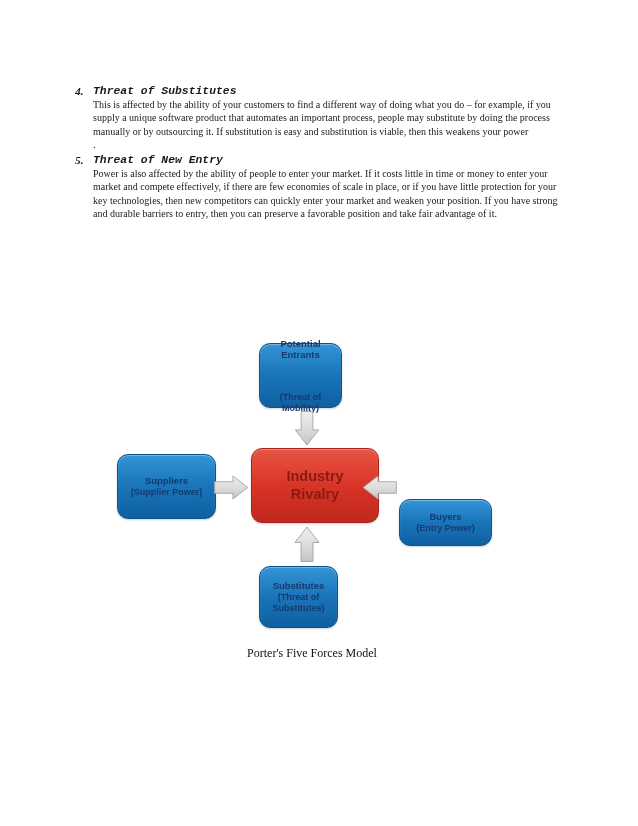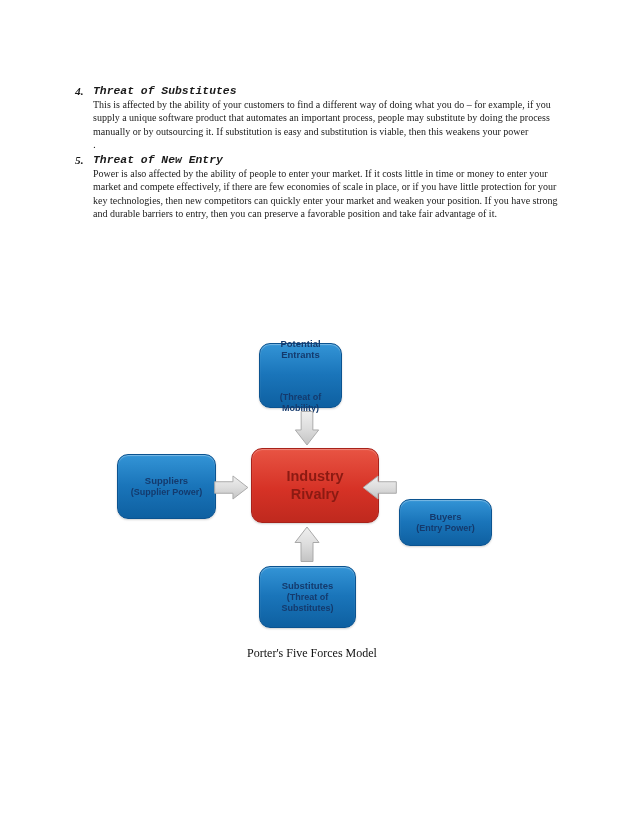--- a/index.html
+++ b/index.html
@@ -65,21 +65,21 @@
   }
   .node-title { font-weight: 700; font-size: 9.5px; line-height: 11.5px; }
   .node-sub   { font-weight: 600; font-size: 9px;   line-height: 11px; }
   .node-sub:empty { display: none; }
   .node-red .node-title { font-size: 14.5px; line-height: 17.5px; }
 
   .node-top         { left: 259px; top: 13px;  width: 83px;  height: 65px; gap: 31px; }
   .node-suppliers   { left: 117px; top: 124px; width: 99px;  height: 65px; }
   .node-center      { left: 251px; top: 118px; width: 128px; height: 75px; }
   .node-buyers      { left: 399px; top: 124px; width: 93px;  height: 47px; margin-top: 45px; }
-  .node-substitutes { left: 259px; top: 236px; width: 97px;  height: 62px; }
+  .node-substitutes { left: 259px; top: 236px; width: 79px;  height: 62px; }
 
   .arrow { position: absolute; }
   .arrow-down  { left: 294px; top: 81px;  width: 26px; height: 35px; }
   .arrow-right { left: 214px; top: 145px; width: 35px; height: 25px; }
   .arrow-left  { left: 362px; top: 145px; width: 35px; height: 25px; }
   .arrow-up    { left: 294px; top: 196px; width: 26px; height: 36px; }
 
   .diagram-caption {
     position: absolute;
     left: 0; top: 316px; width: 624px;

